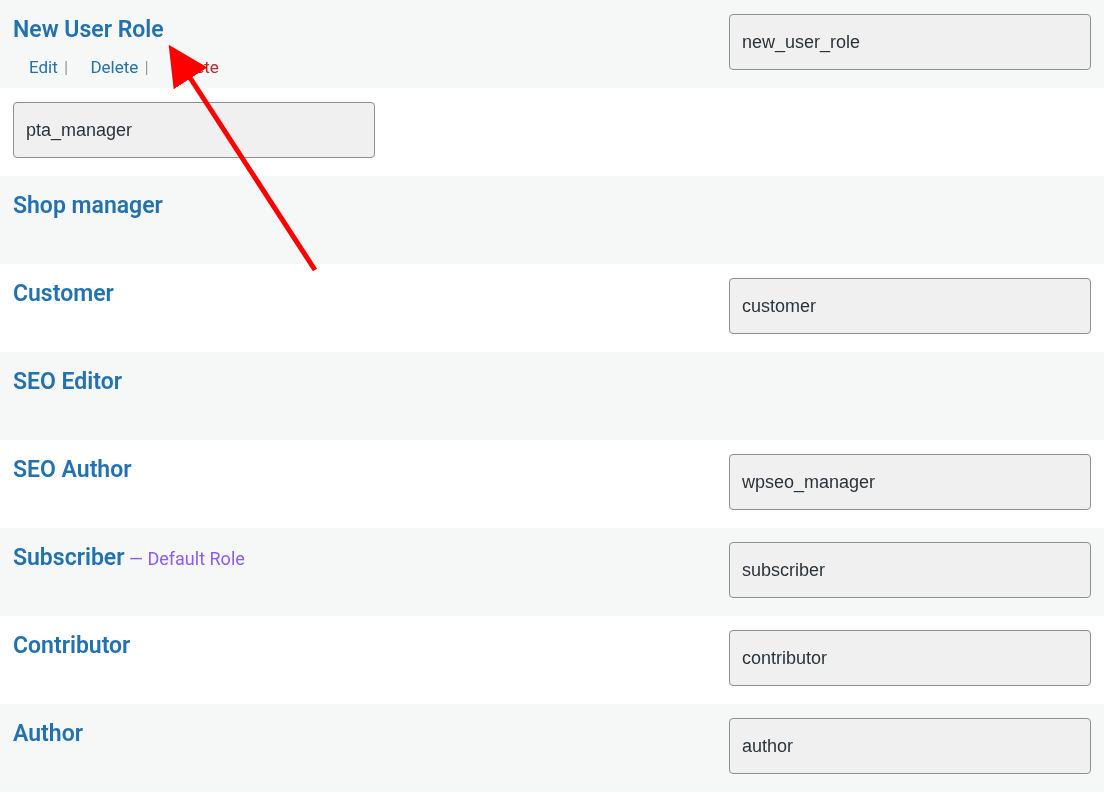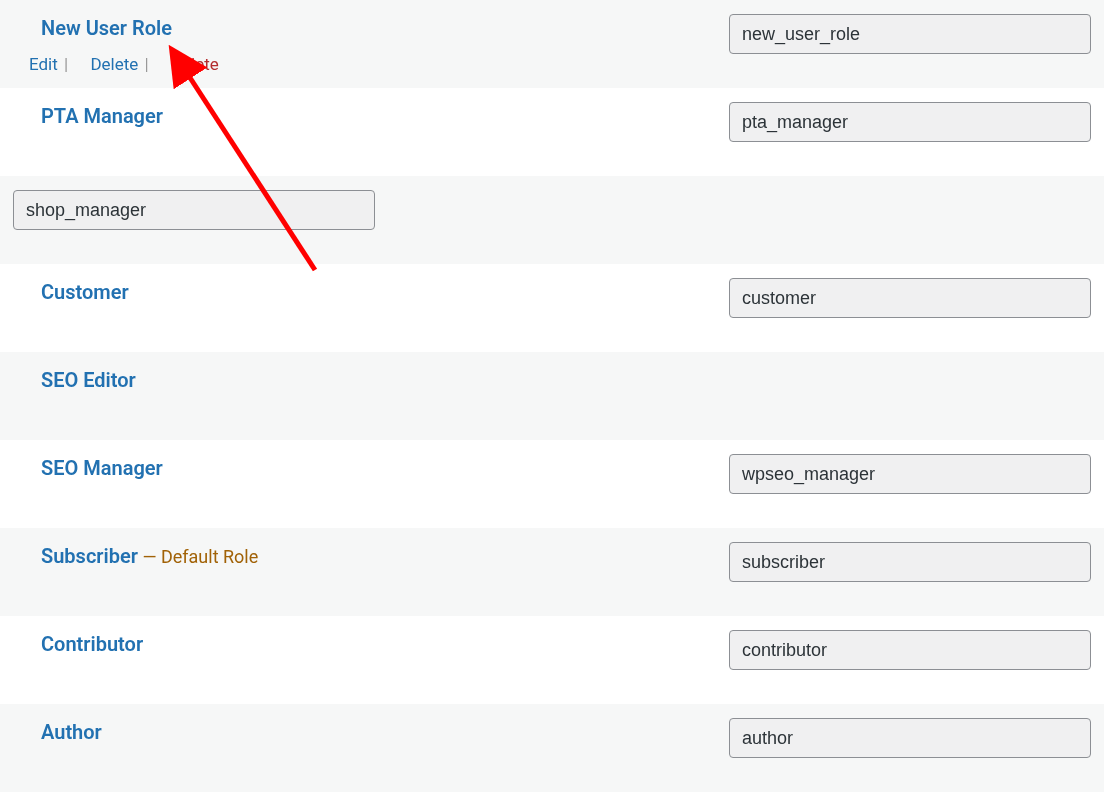--- a/index.html
+++ b/index.html
@@ -20,30 +20,29 @@
       background: #f6f7f7;
     }
     .row.white {
       background: #fff;
     }
     .name-col {
       flex: 1;
       padding-top: 6px;
     }
     .role-title {
-      font-size: 20px;
+      font-size: 23px;
       font-weight: 600;
       color: #2271b1;
       cursor: pointer;
       display: inline;
-      margin-left: 28px;
     }
     .default-suffix {
       font-size: 18px;
-      color: #a16207;
+      color: #8b5cf6;
       font-weight: 400;
     }
     .row-actions {
       margin-top: 14px;
       font-size: 17px;
     }
     .row-actions a {
       color: #2271b1;
       text-decoration: none;
       cursor: pointer;
@@ -55,21 +54,21 @@
     }
     .row-actions a.delete {
       color: #b32d2e;
     }
     .slug-col {
       width: 362px;
       padding-top: 4px;
     }
     .slug-input {
       width: 100%;
-      height: 40px;
+      height: 56px;
       font-size: 18px;
       padding: 4px 12px;
       border: 1px solid #8c8f94;
       border-radius: 4px;
       background: #f0f0f1;
       color: #2c3338;
       box-shadow: 0 0 0 transparent;
     }
     .arrow-overlay {
       position: absolute;
@@ -78,35 +77,34 @@
   </style>
 </head>
 <body>
 
 <div id="container" style="position:relative;">
 <div class="row alt">
       <div class="name-col"><span class="role-title">New User Role</span><div class="row-actions"><a>Edit</a><span class="sep"> | </span><a>Delete</a><span class="sep"> | </span><a class="delete">Delete</a></div></div>
       <div class="slug-col"><input class="slug-input" type="text" readonly="" value="new_user_role" style=""></div>
     </div>
     <div class="row white">
-      <div class="name-col"><span class="role-title">PTA Manager</span></div>
       <div class="slug-col"><input class="slug-input" type="text" readonly="" value="pta_manager" style=""></div>
     </div>
     <div class="row alt">
-      <div class="slug-col"><input class="slug-input" type="text" readonly="" value="shop_manager" style=""></div>
+      <div class="name-col"><span class="role-title">Shop manager</span></div>
     </div>
     <div class="row white">
       <div class="name-col"><span class="role-title">Customer</span></div>
       <div class="slug-col"><input class="slug-input" type="text" readonly="" value="customer" style=""></div>
     </div>
     <div class="row alt">
       <div class="name-col"><span class="role-title">SEO Editor</span></div>
     </div>
     <div class="row white">
-      <div class="name-col"><span class="role-title">SEO Manager</span></div>
+      <div class="name-col"><span class="role-title">SEO Author</span></div>
       <div class="slug-col"><input class="slug-input" type="text" readonly="" value="wpseo_manager" style=""></div>
     </div>
     <div class="row alt">
       <div class="name-col"><span class="role-title">Subscriber</span><span class="default-suffix"> — Default Role</span></div>
       <div class="slug-col"><input class="slug-input" type="text" readonly="" value="subscriber" style=""></div>
     </div>
     <div class="row white">
       <div class="name-col"><span class="role-title">Contributor</span></div>
       <div class="slug-col"><input class="slug-input" type="text" readonly="" value="contributor" style=""></div>
     </div>

